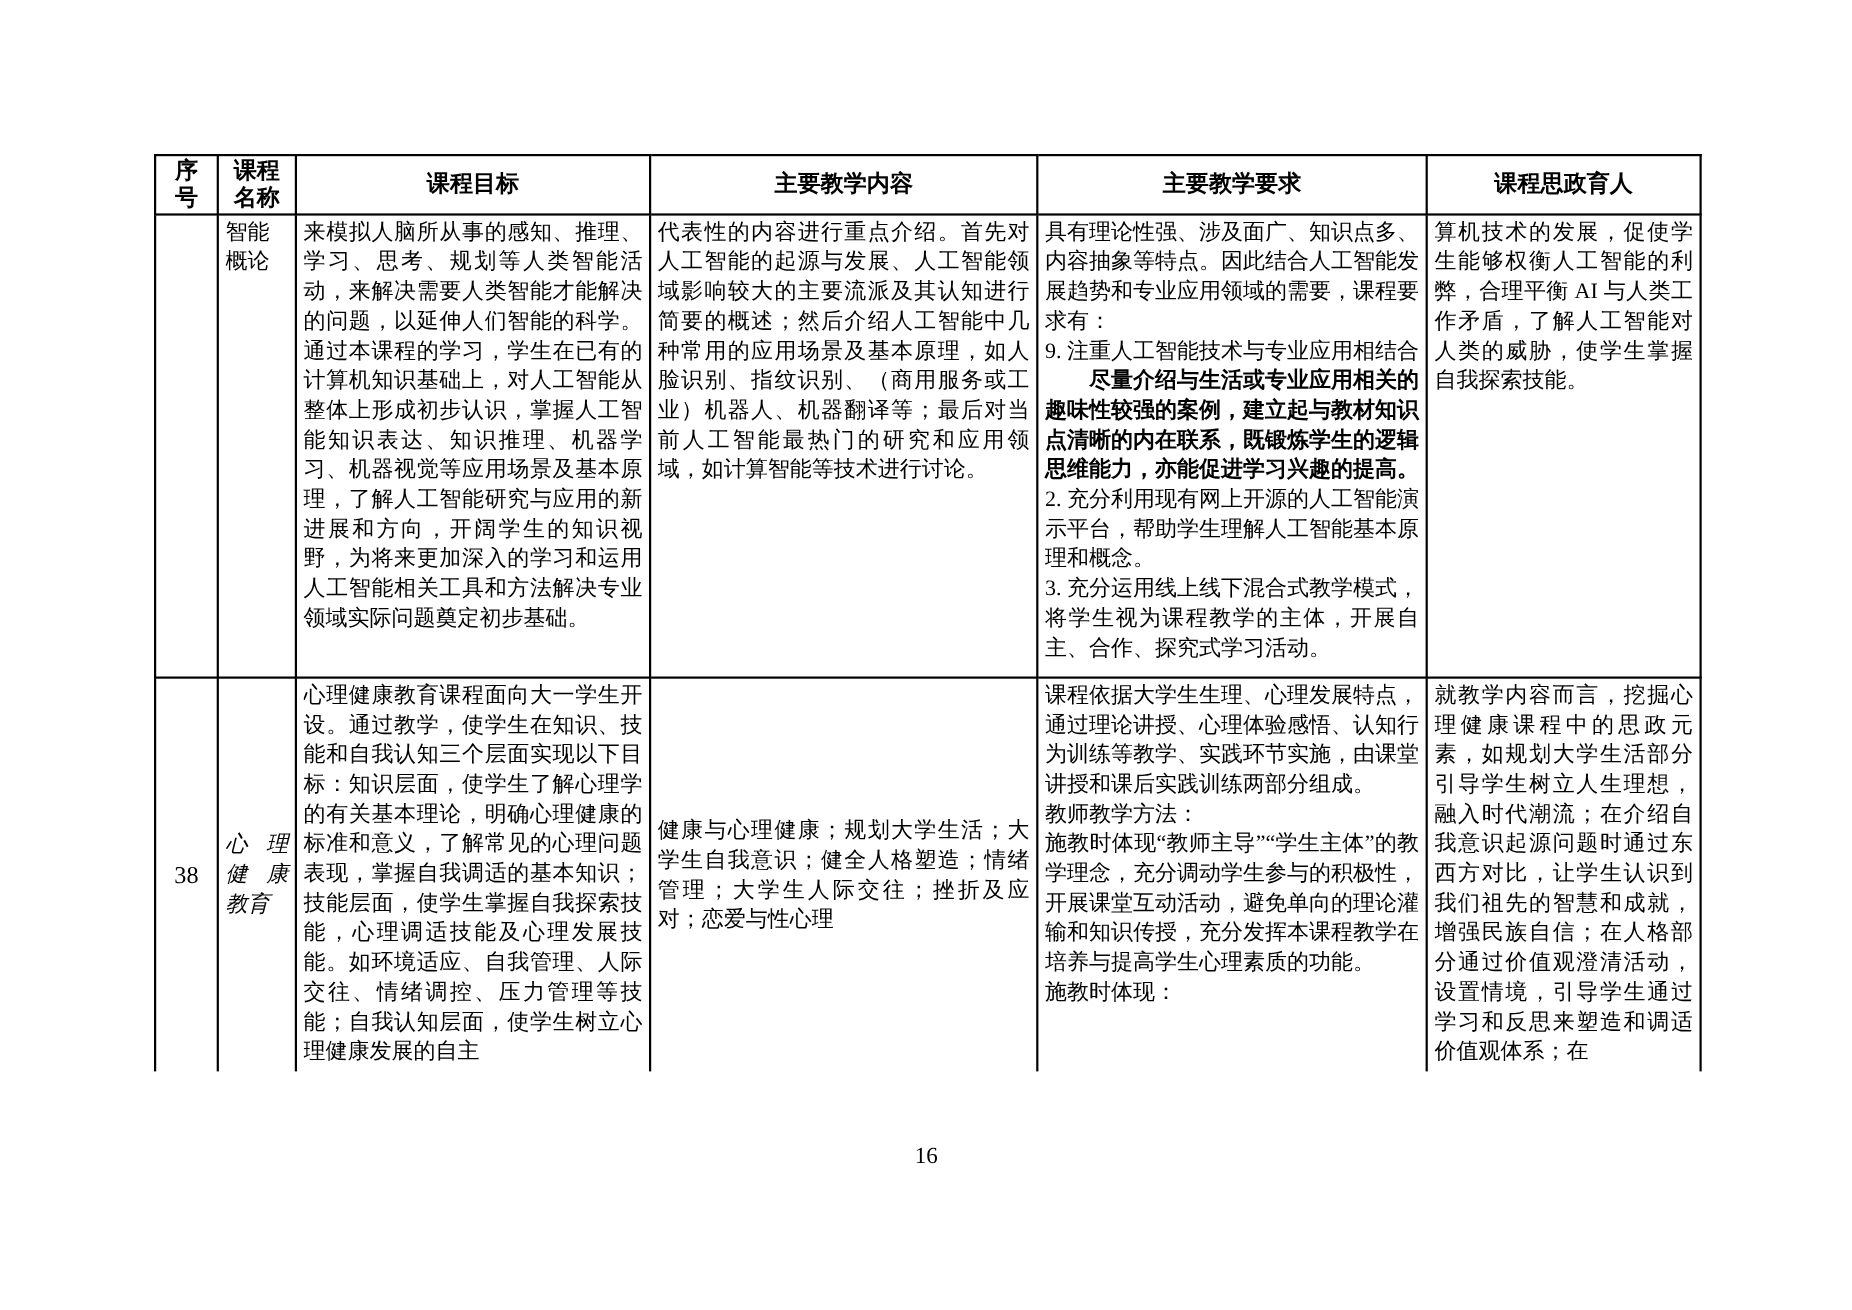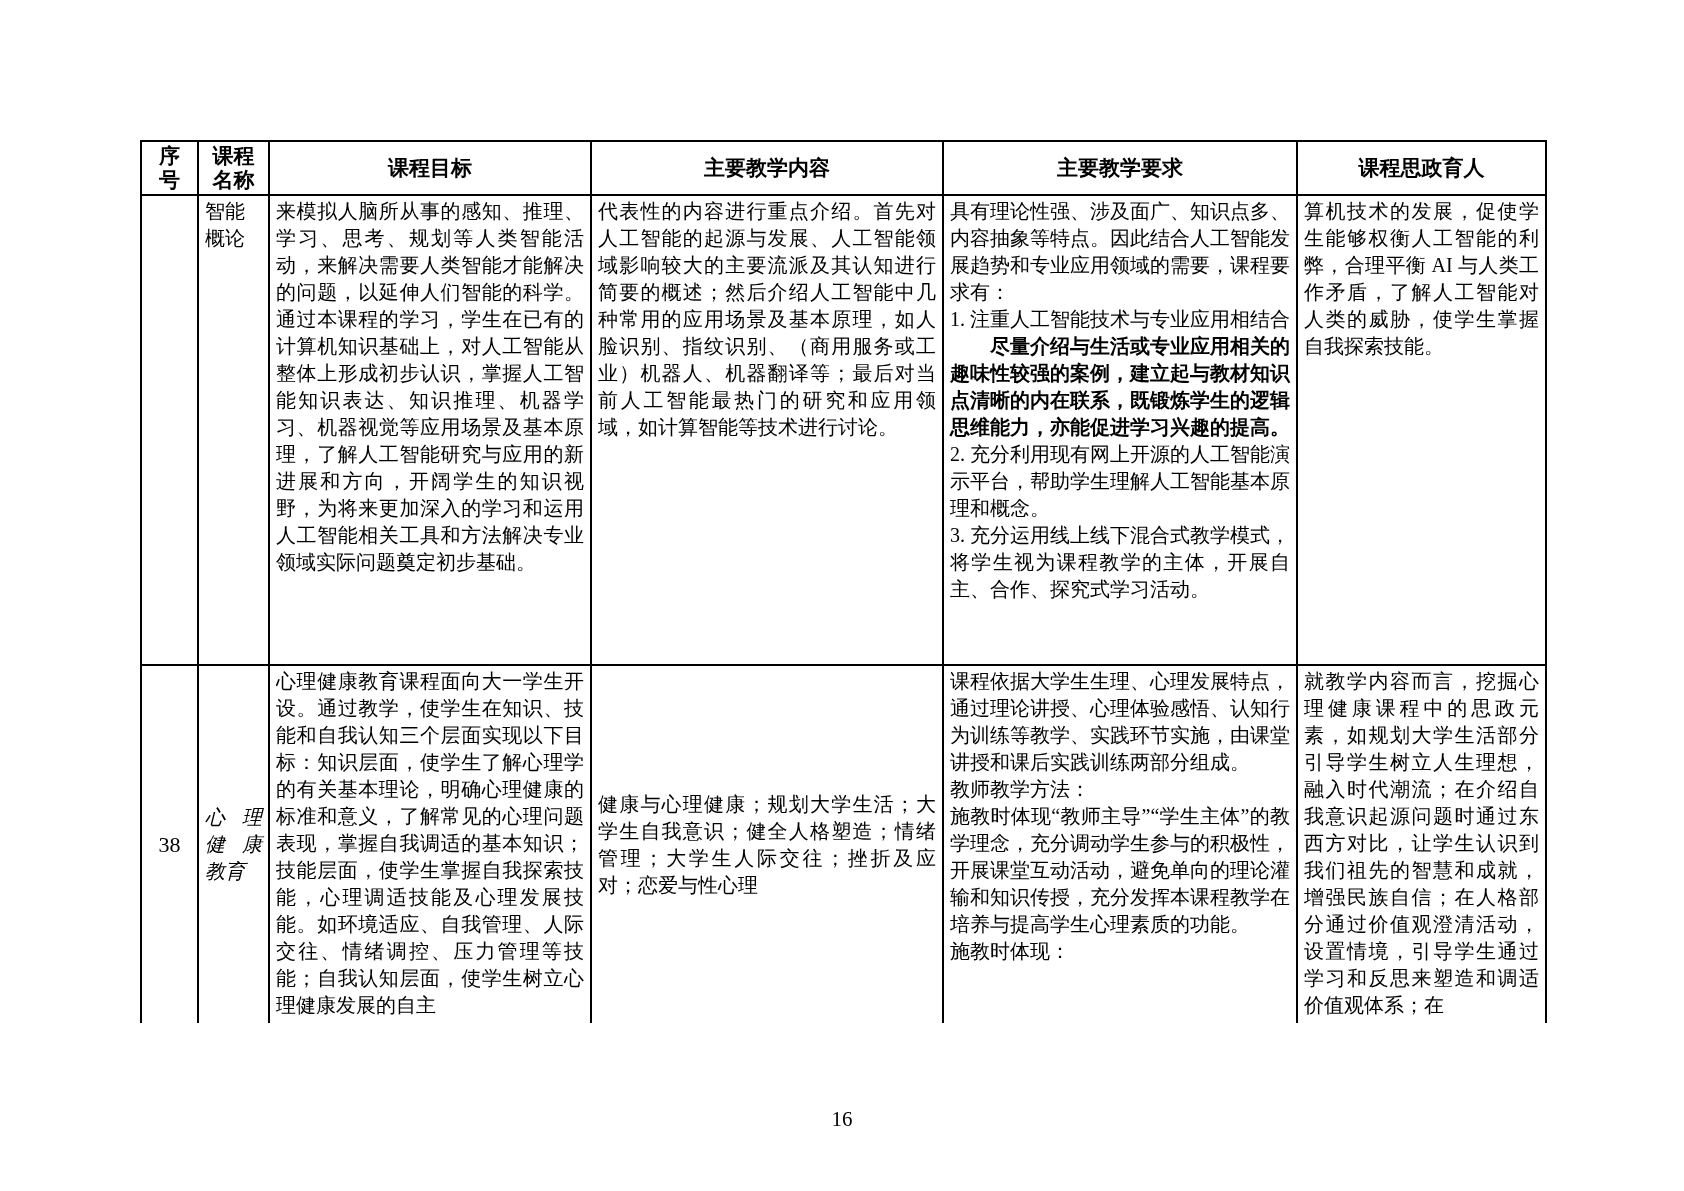--- a/index.html
+++ b/index.html
@@ -23,21 +23,21 @@
     overflow:hidden;
   }
   thead th {
     font-family:"Liberation Sans","DejaVu Sans",sans-serif;
     font-weight:bold; font-size:21px; line-height:24px;
     vertical-align:middle; text-align:center;
     height:52px;
   }
   thead th.center { text-align:center; }
 
-  tr.row-1 { height:470px; }
+  tr.row-1 { height:421px; }
   tr.row-2 { height:358px; }
   tr.row-2 td { border-bottom:none; }   
 
   td.c-no { text-align:center; vertical-align:middle; font-size:22px; }
   td.c-name { vertical-align:top; }
   td.c-name.v-mid { vertical-align:middle; }
   td.v-mid { vertical-align:middle; }
 
   .nameline { text-align:left;font-style:italic; }
   .nameline.spread { text-align:justify; text-align-last:justify; -moz-text-align-last:justify; text-justify:inter-character; }
@@ -47,21 +47,21 @@
     word-break:break-all;
   }
   .para.indent { text-indent:2em;font-weight:bold; }
   .para b, b {
     font-family:"Liberation Sans","DejaVu Sans",sans-serif;
     font-weight:normal;
   }
   .clip2 { max-height:350px; overflow:hidden; }
 
   .page-number {
-    position:absolute; left:0; top:1107px; width:100%;
+    position:absolute; left:0; top:1038px; width:100%;
     text-align:center; font-size:21px;
   }
 </style>
 </head>
 <body>
 
 <div class="page">
 
   <table class="course-table">
     <colgroup>
@@ -92,21 +92,21 @@
             </div>
           </td>
         <td>
             <div>
               <div class="para"><span>代表性的内容进行重点介绍。首先对人工智能的起源与发展、人工智能领域影响较大的主要流派及其认知进行简要的概述；然后介绍人工智能中几种常用的应用场景及基本原理，如人脸识别、指纹识别、（商用服务或工业）机器人、机器翻译等；最后对当前人工智能最热门的研究和应用领域，如计算智能等技术进行讨论。</span></div>
             </div>
           </td>
         <td>
             <div>
               <div class="para"><span>具有理论性强、涉及面广、知识点多、内容抽象等特点。因此结合人工智能发展趋势和专业应用领域的需要，课程要求有：</span></div>
-              <div class="para"><span>1. 注重人工智能技术与专业应用相结合</span></div>
+              <div class="para"><span>9. 注重人工智能技术与专业应用相结合</span></div>
               <div class="para indent"><span>尽量介绍与生活或专业应用相关的趣味性较强的案例，建立起与教材知识点清晰的内在联系，既锻炼学生的逻辑思维能力，亦能促进学习兴趣的提高。</span></div>
               <div class="para"><span>2. 充分利用现有网上开源的人工智能演示平台，帮助学生理解人工智能基本原理和概念。</span></div>
               <div class="para"><span>3. 充分运用线上线下混合式教学模式，将学生视为课程教学的主体，开展自主、合作、探究式学习活动。</span></div>
             </div>
           </td>
         <td>
             <div>
               <div class="para"><span>算机技术的发展，促使学生能够权衡人工智能的利弊，合理平衡 AI 与人类工作矛盾，了解人工智能对人类的威胁，使学生掌握自我探索技能。</span></div>
             </div>
           </td>

